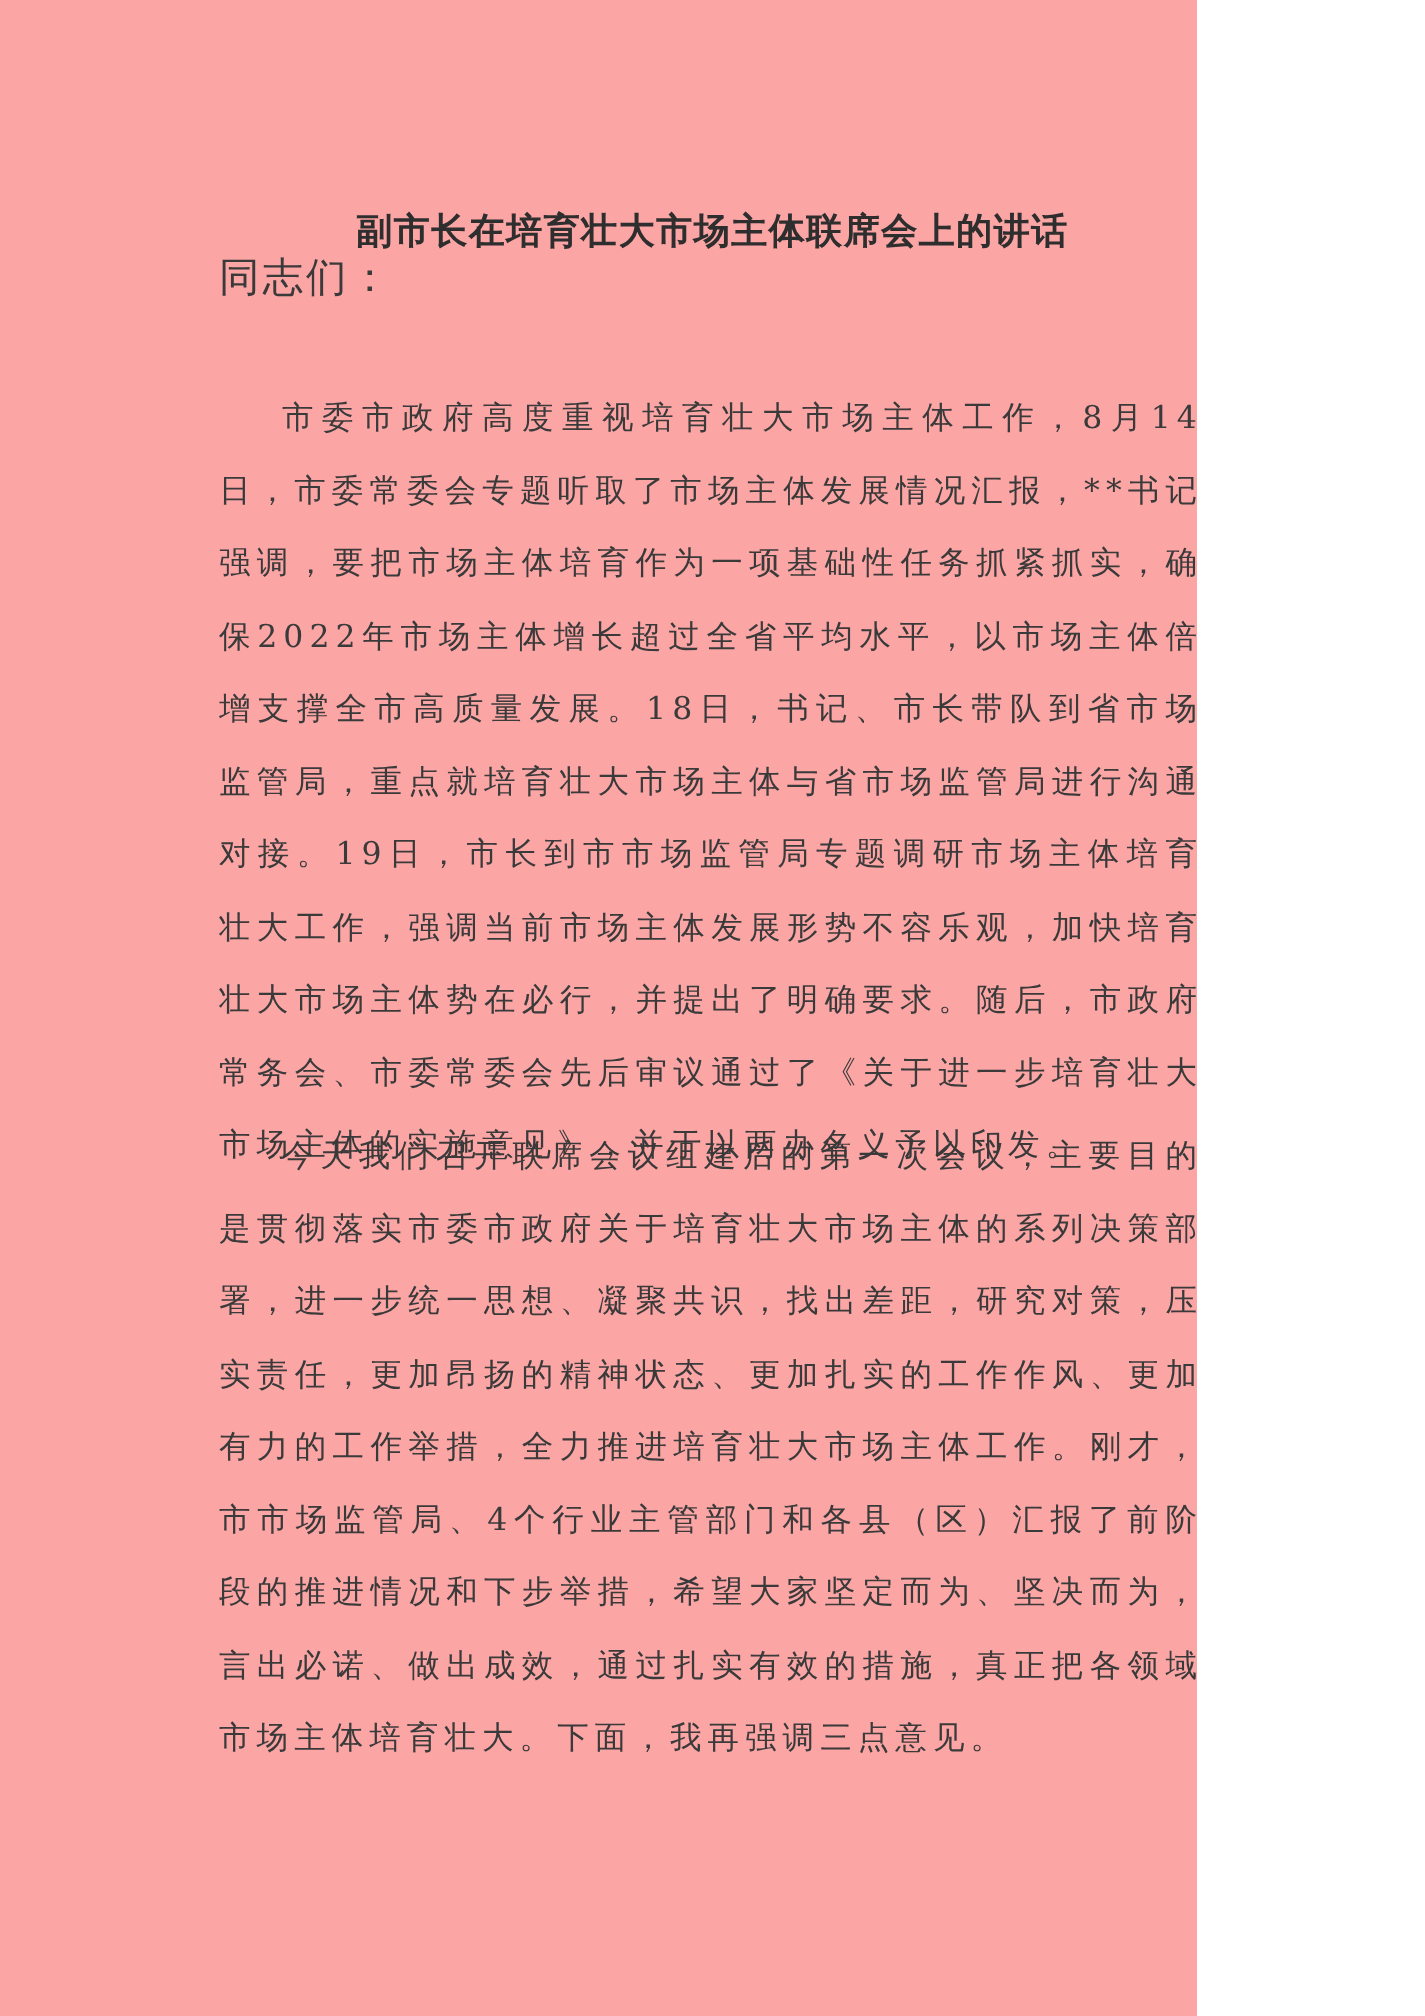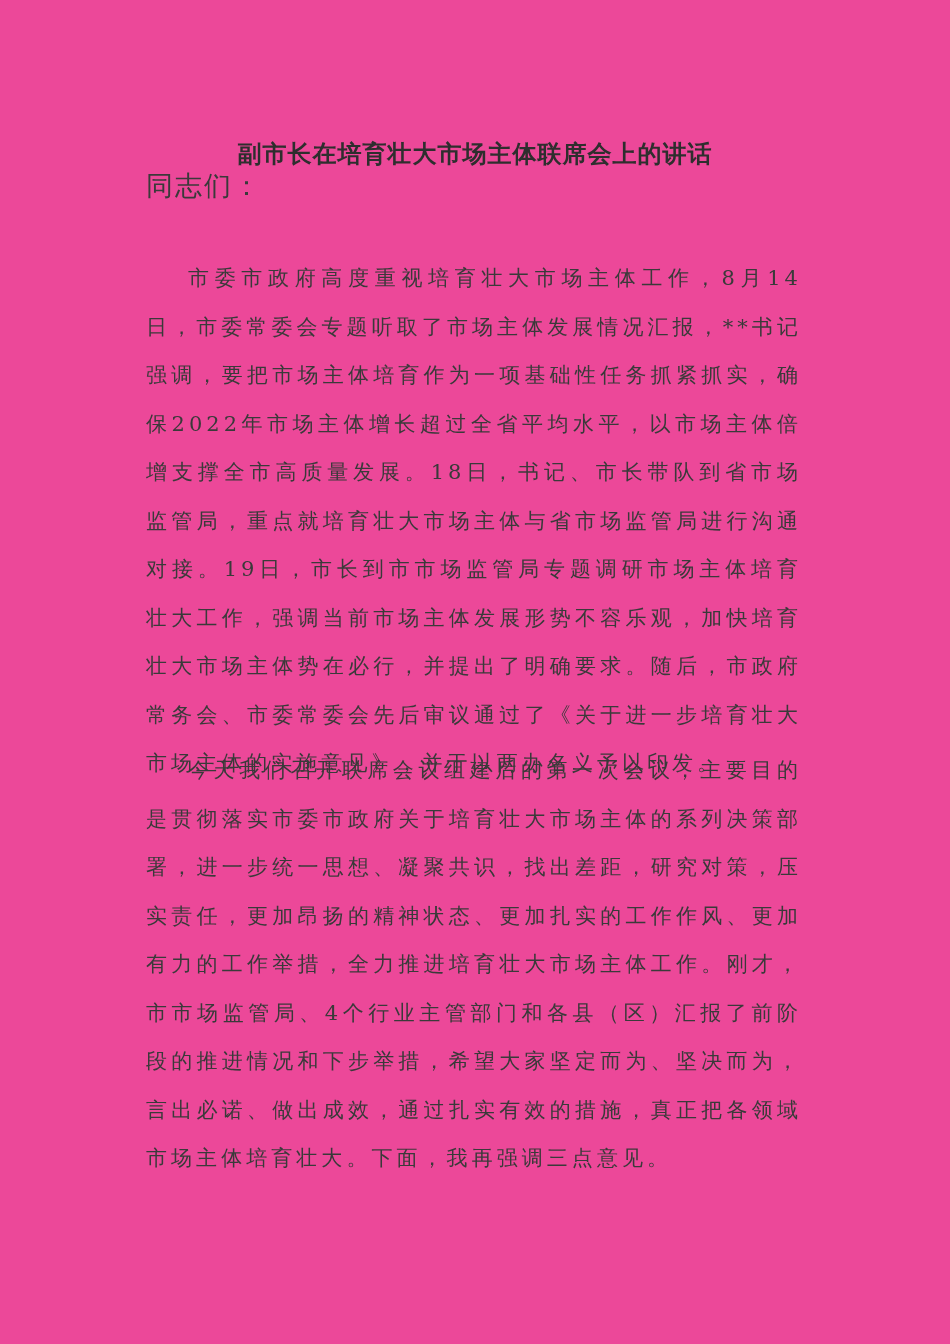--- a/index.html
+++ b/index.html
@@ -12,23 +12,23 @@
       height: 1344px;
       position: relative;
       overflow: hidden;
       font-family: "DejaVu Serif", "Liberation Serif", serif;
       color: #3a3a3a;
     }
     .page {
       position: absolute;
       left: 0;
       top: 0;
-      width: 950px;
+      width: 798px;
       height: 1344px;
-      background: #ec4899;
+      background: #fca5a5;
     }
     .title {
       position: absolute;
       top: 134px;
       left: 0;
       width: 950px;
       text-align: center;
       font-size: 24px;
       line-height: 40px;
       font-weight: bold;

